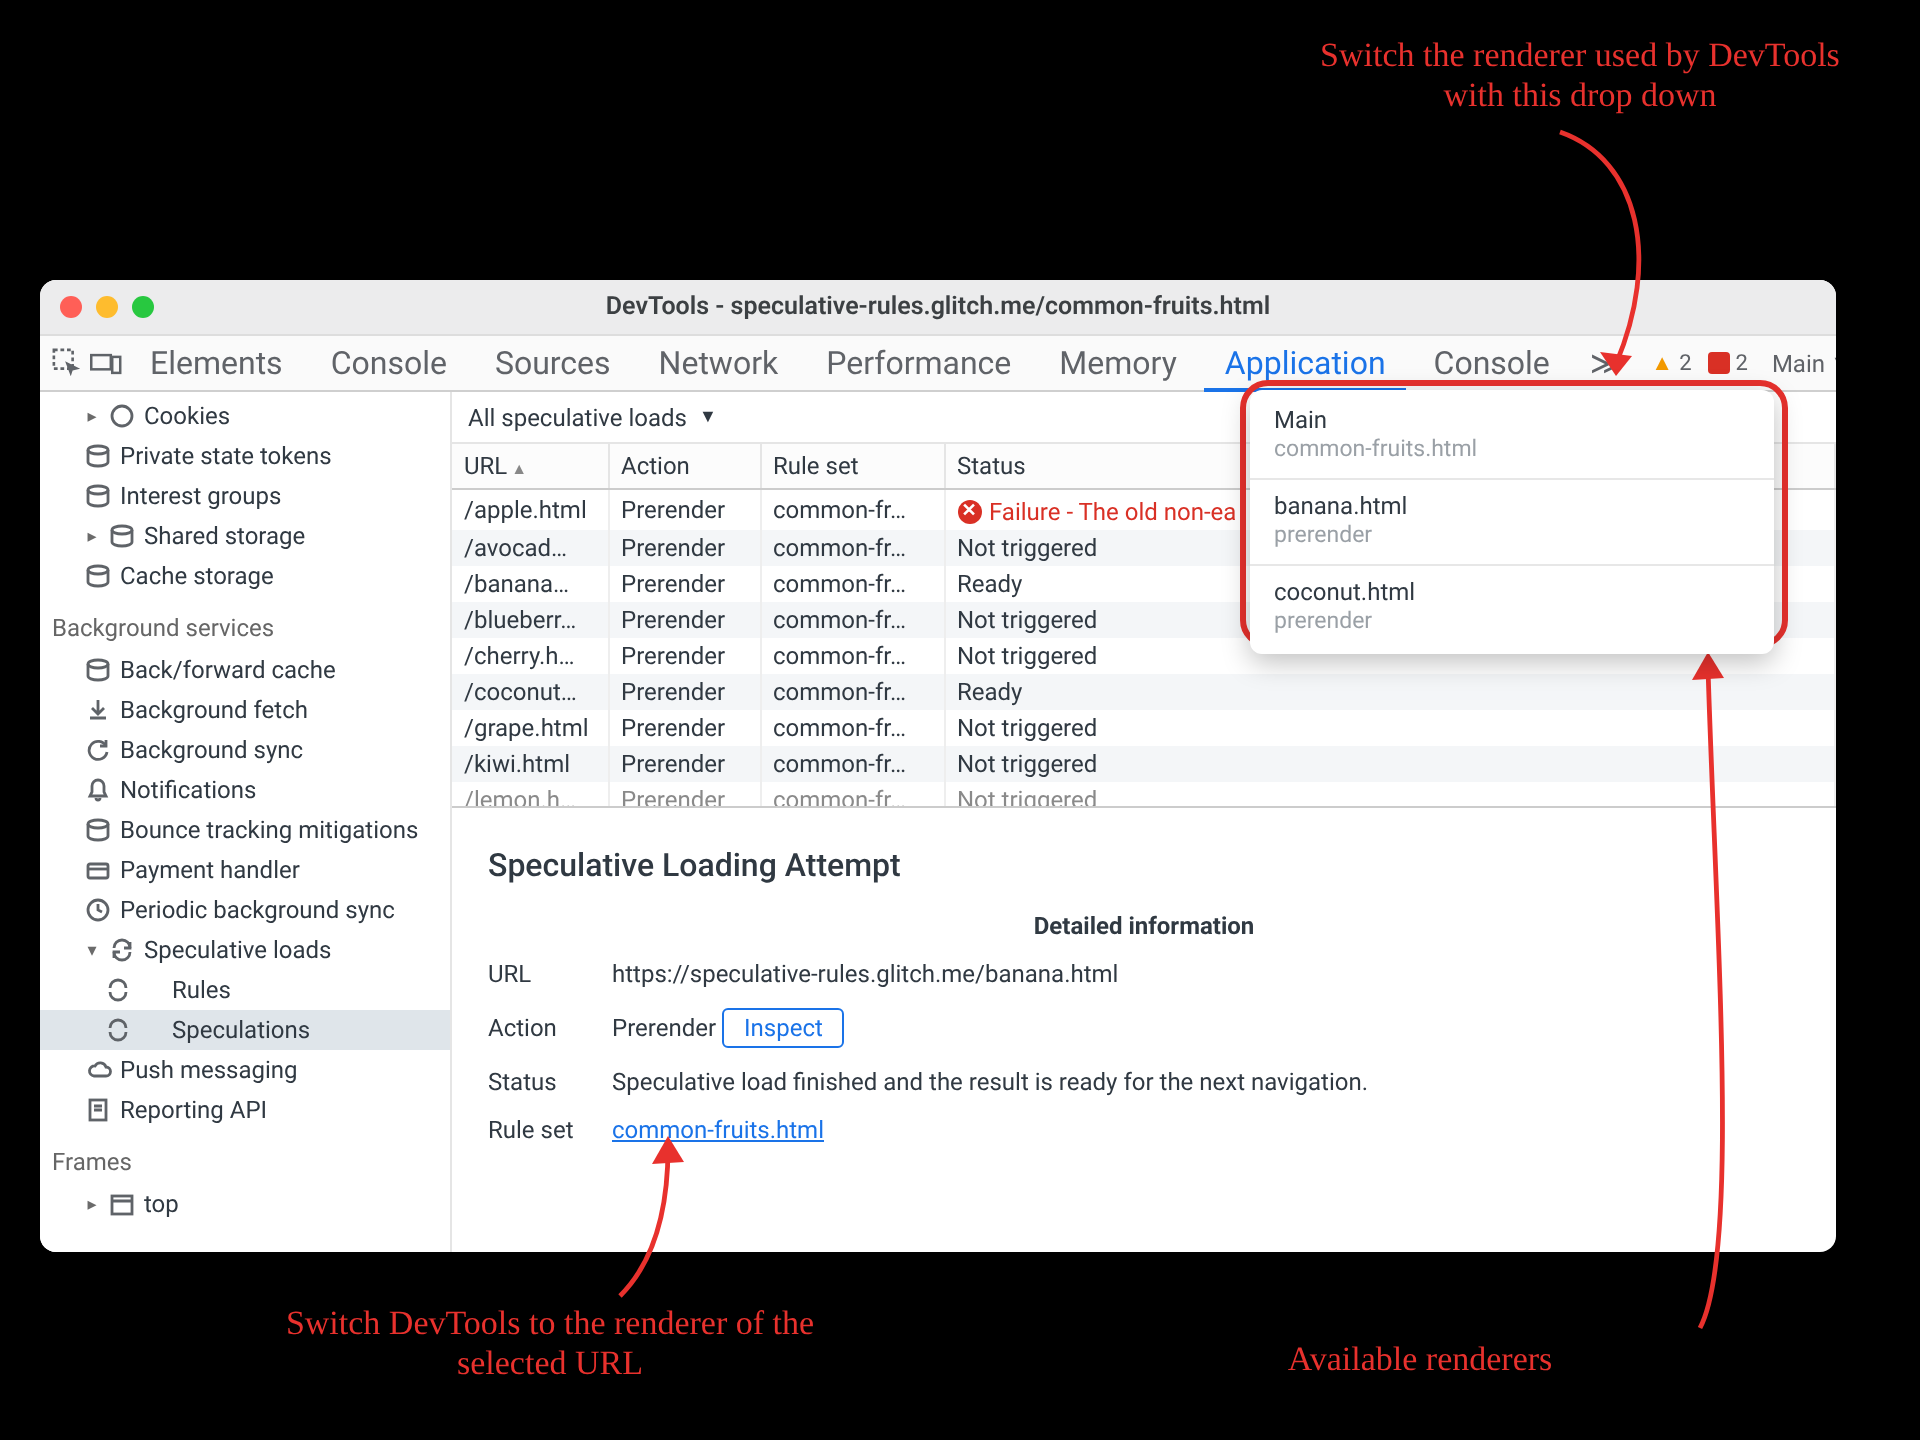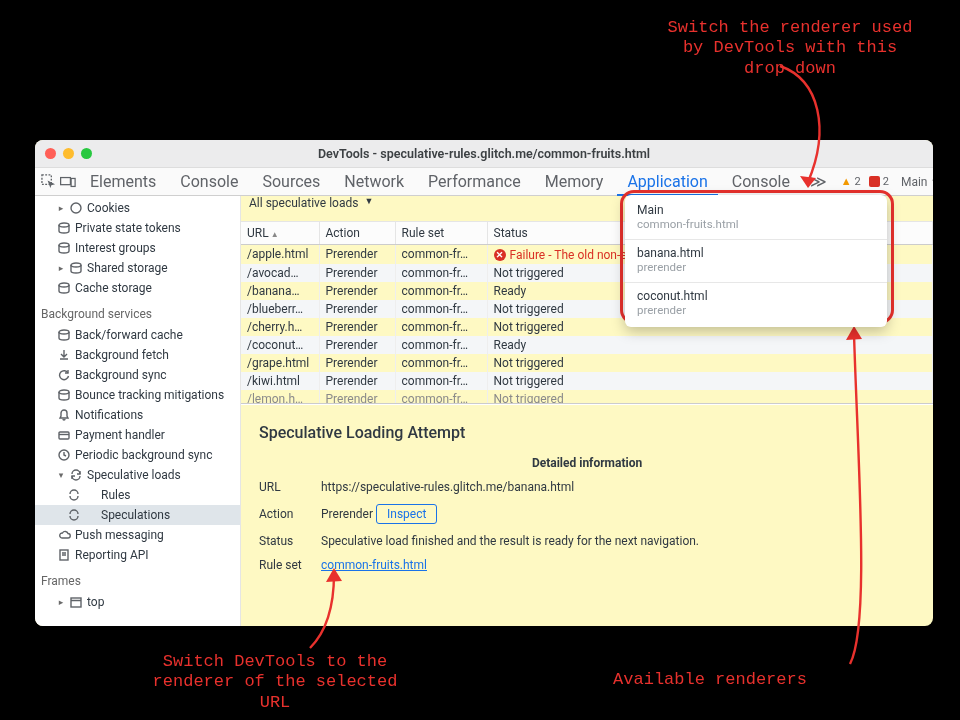--- a/index.html
+++ b/index.html
@@ -1,22 +1,22 @@
 <!DOCTYPE html>
 <html><head>
 <meta charset="utf-8">
 <style>
   * { box-sizing: border-box; margin: 0; padding: 0; }
   body { font-family: -apple-system, BlinkMacSystemFont, "Segoe UI", Roboto, "Helvetica Neue", Arial, sans-serif; font-size: 12px; color: #303942; background: #000; }
   .canvas { position: relative; width: 960px; height: 720px; background: #000; }
   .window {
     position: absolute;
-    left: 35px; top: 140px;
+    left: 20px; top: 140px;
     width: 898px; height: 486px;
-    background: #fef9c3;
+    background: #ffffff;
     border-radius: 8px;
     box-shadow: 0 12px 40px rgba(0,0,0,.35);
     overflow: hidden;
     display: flex; flex-direction: column;
   }
   
   .titlebar {
     height: 28px; background: #ececed;
     display: flex; align-items: center;
     position: relative;
@@ -51,21 +51,21 @@
   .tree-row.indent1 { padding-left: 22px; }
   .tree-row.indent2 { padding-left: 32px; gap: 20px; }
   .tree-row.heading { font-weight: 400; color: #666; padding-left: 6px; margin-top: 6px; margin-bottom: 1px;}
   .tree-row.selected { background: #dfe5ea; }
   .caret { width: 8px; display:inline-block; text-align:center; color:#6b6b6b; font-size:9px;}
   .tree-ico { width: 14px; height: 14px; display:inline-flex; align-items:center; justify-content:center; }
   .tree-ico svg { fill: none; stroke: #5f6368; stroke-width: 1.4; }
   .main { flex: 1; display: flex; flex-direction: column; overflow: hidden; }
   .filterbar {
     height: 26px; border-bottom: 1px solid #e5e5e5;
-    display: flex; padding: 0 8px; color: #303942;
+    display: flex; align-items: center; padding: 0 8px; color: #303942;
   }
   .filter-label { font-size: 12px; }
   .tablewrap { flex: 0 0 auto; overflow: hidden; position: relative; border-bottom: 1px solid #ccc;}
   table.dt { width: 100%; border-collapse: collapse; table-layout: fixed; font-size: 12px; }
   table.dt th {
     text-align: left; font-weight: 400; color: #303942;
     border-right: 1px solid #e5e5e5; border-bottom: 1px solid #ccc;
     padding: 3px 6px; background: #fcfcfc; height: 22px;
     overflow: hidden; white-space: nowrap; text-overflow: ellipsis;
   }
@@ -105,21 +105,21 @@
     position: absolute; z-index: 9;
     top: 190px; left: 620px; width: 274px; height: 134px;
     border: 3px solid #e8312d; border-radius: 14px;
   }
   .target-popup .grp { padding: 4px 12px 6px; }
   .target-popup .grp .hdr { font-size: 12px; color: #303942; }
   .target-popup .grp .sub { font-size: 11.5px; color: #9aa0a6; }
   .target-popup .div { height: 1px; background: #e7e7e7; margin: 2px 0;}
   
   .anno {
-    position: absolute; color: #e8312d; font-family: Liberation Mono, monospace;
+    position: absolute; color: #e8312d; font-family: Liberation Serif, serif;
     font-size: 17px; line-height: 1.2; text-align: center;
   }
   svg.arrow { position: absolute; overflow: visible; pointer-events: none; }
   svg.arrow path { stroke: #e8312d; stroke-width: 2.4; fill: none; }
   svg.arrow .head { fill: #e8312d; stroke: none;}
 </style>
 </head>
 <body>
 
 <div class="canvas">
@@ -264,34 +264,34 @@
               <svg width="12" height="12">
                 <path d="M10 4 A4.5 4.5 0 1 0 10.5 7"></path>
                 <path d="M10 1 L10 4 L7 4"></path>
               </svg>
             </span>
             <span>Background sync</span>
           </div>
         <div class="tree-row indent1">
             <span class="tree-ico">
               <svg width="12" height="12">
+                <path d="M6 1 A3 3 0 0 1 9 4 V7 L10 9 H2 L3 7 V4 A3 3 0 0 1 6 1 Z"></path>
+                <path d="M5 10 A1 1 0 0 0 7 10"></path>
+              </svg>
+            </span>
+            <span>Notifications</span>
+          </div>
+        <div class="tree-row indent1">
+            <span class="tree-ico">
+              <svg width="12" height="12">
                 <ellipse cx="6" cy="3" rx="5" ry="2"></ellipse>
                 <path d="M1 3 V9 A5 2 0 0 0 11 9 V3"></path>
               </svg>
             </span>
             <span>Bounce tracking mitigations</span>
-          </div>
-        <div class="tree-row indent1">
-            <span class="tree-ico">
-              <svg width="12" height="12">
-                <path d="M6 1 A3 3 0 0 1 9 4 V7 L10 9 H2 L3 7 V4 A3 3 0 0 1 6 1 Z"></path>
-                <path d="M5 10 A1 1 0 0 0 7 10"></path>
-              </svg>
-            </span>
-            <span>Notifications</span>
           </div>
         <div class="tree-row indent1">
             <span class="tree-ico">
               <svg width="12" height="12">
                 <rect x="1" y="3" width="10" height="7" rx="1"></rect>
                 <line x1="1" y1="5.5" x2="11" y2="5.5"></line>
               </svg>
             </span>
             <span>Payment handler</span>
           </div>

